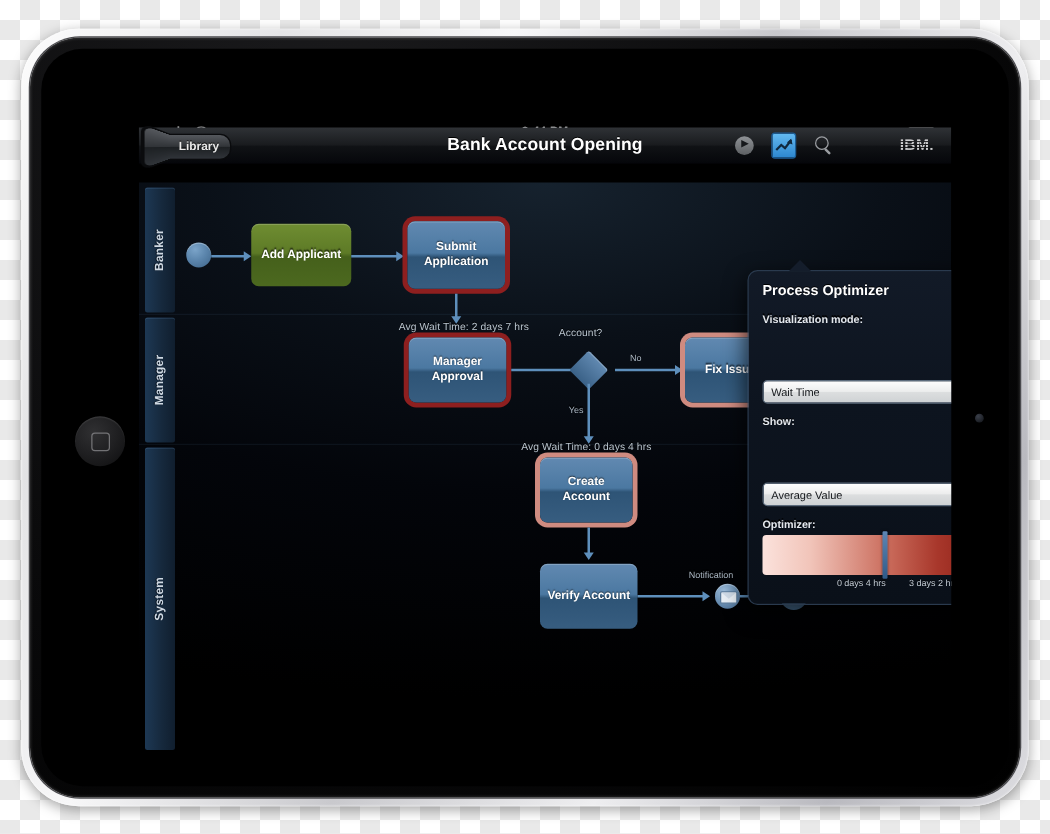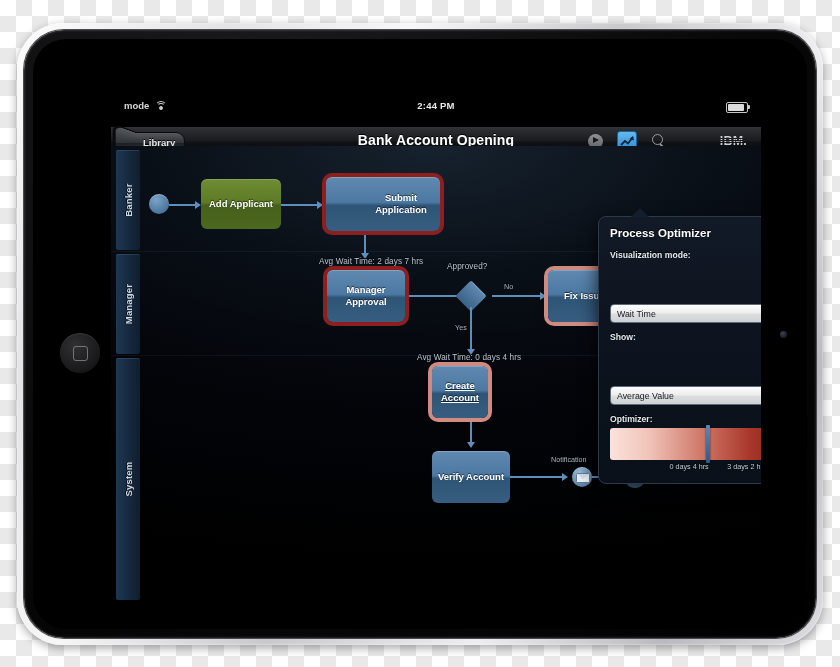--- a/index.html
+++ b/index.html
@@ -64,21 +64,21 @@
     border-left-color:transparent;border-right-color:transparent;border-radius:50%;}
   .wifi i:nth-child(1){width:10px;height:10px;margin-left:-5px;top:0;}
   .wifi i:nth-child(2){width:6px;height:6px;margin-left:-3px;top:2.2px;}
   .wifi i:nth-child(3){width:2.4px;height:2.4px;margin-left:-1.2px;top:4.8px;border-color:#c9c9c9;background:#c9c9c9;border-radius:50%;}
   .batt{position:absolute;right:13px;top:5.5px;width:20px;height:9px;border:1px solid #c6c6c6;border-radius:2px;}
   .batt:after{content:"";position:absolute;right:-3px;top:2.5px;width:2px;height:4px;background:#c6c6c6;border-radius:0 1px 1px 0;}
   .batt i{position:absolute;left:1px;top:1px;bottom:1px;width:16px;background:#dcdcdc;border-radius:1px;}
 
   
   .navbar{
-    position:absolute;left:0;top:31px;width:100%;height:29px;
+    position:absolute;left:0;top:6px;width:100%;height:29px;
     background:linear-gradient(180deg,#2f3236 0%,#191b1e 48%,#101215 52%,#05060a 100%);
     border-bottom:1px solid #000;
   }
   .navtitle{
     position:absolute;left:0;right:0;top:5px;text-align:center;color:#fff;
     font-size:14px;font-weight:bold;text-shadow:0 -1px 0 #000;letter-spacing:.1px;
   }
   .backbtn{
     position:absolute;left:17px;top:5px;height:19px;padding:0 9px 0 14px;
     display:flex;align-items:center;
@@ -282,53 +282,53 @@
             <div class="conn" style="left:58px;top:57.5px;width:28px;height:2px;"></div>
             <div class="arrow-r" style="left:84px;top:54.5px;"></div>
 
             <div class="node n-green" style="left:90px;top:33px;width:80px;height:50px;">
               <span class="lbl">Add Applicant</span>
             </div>
 
             <div class="conn" style="left:170px;top:57.5px;width:38px;height:2px;"></div>
             <div class="arrow-r" style="left:206px;top:54.5px;"></div>
 
-            <div class="node n-blue hl-dark" style="left:215px;top:31px;width:78px;height:54px;padding-left:36px;">
+            <div class="node n-blue hl-dark" style="left:215px;top:31px;width:78px;height:54px;">
               <span class="lbl">Submit Application</span>
             </div>
 
             <div class="conn" style="left:253px;top:89px;width:2px;height:20px;"></div>
             <div class="arrow-d" style="left:250px;top:107px;"></div>
 
             <div class="anno" style="left:208px;top:111px;">Avg Wait Time: 2 days 7 hrs</div>
 
             <div class="node n-blue hl-dark" style="left:216px;top:124px;width:78px;height:52px;">
               <span class="lbl">Manager Approval</span>
             </div>
 
             <div class="conn" style="left:298px;top:149px;width:52px;height:2px;"></div>
 
             <div class="diamond" style="left:349px;top:139px;"></div>
-            <div class="anno" style="left:336px;top:116px;">Approved?</div>
+            <div class="anno" style="left:336px;top:116px;">Account?</div>
 
             <div class="conn" style="left:381px;top:149px;width:50px;height:2px;"></div>
             <div class="arrow-r" style="left:429px;top:146px;"></div>
             <div class="anno-sm" style="left:393px;top:136px;">No</div>
 
             <div class="node n-blue hl-light" style="left:437px;top:124px;width:78px;height:52px;">
               <span class="lbl">Fix Issues</span>
             </div>
 
             <div class="conn" style="left:359px;top:161px;width:2px;height:44px;"></div>
             <div class="arrow-d" style="left:356px;top:203px;"></div>
             <div class="anno-sm" style="left:344px;top:177px;">Yes</div>
 
             <div class="anno" style="left:306px;top:207px;">Avg Wait Time: 0 days 4 hrs</div>
 
-            <div class="node n-blue hl-light" style="left:321px;top:220px;width:56px;height:52px;text-decoration:underline;">
+            <div class="node n-blue hl-light" style="left:321px;top:220px;width:74px;height:52px;">
               <span class="lbl">Create Account</span>
             </div>
 
             <div class="conn" style="left:359px;top:276px;width:2px;height:22px;"></div>
             <div class="arrow-d" style="left:356px;top:296px;"></div>
 
             <div class="node n-blue" style="left:321px;top:305px;width:78px;height:52px;">
               <span class="lbl">Verify Account</span>
             </div>
 

